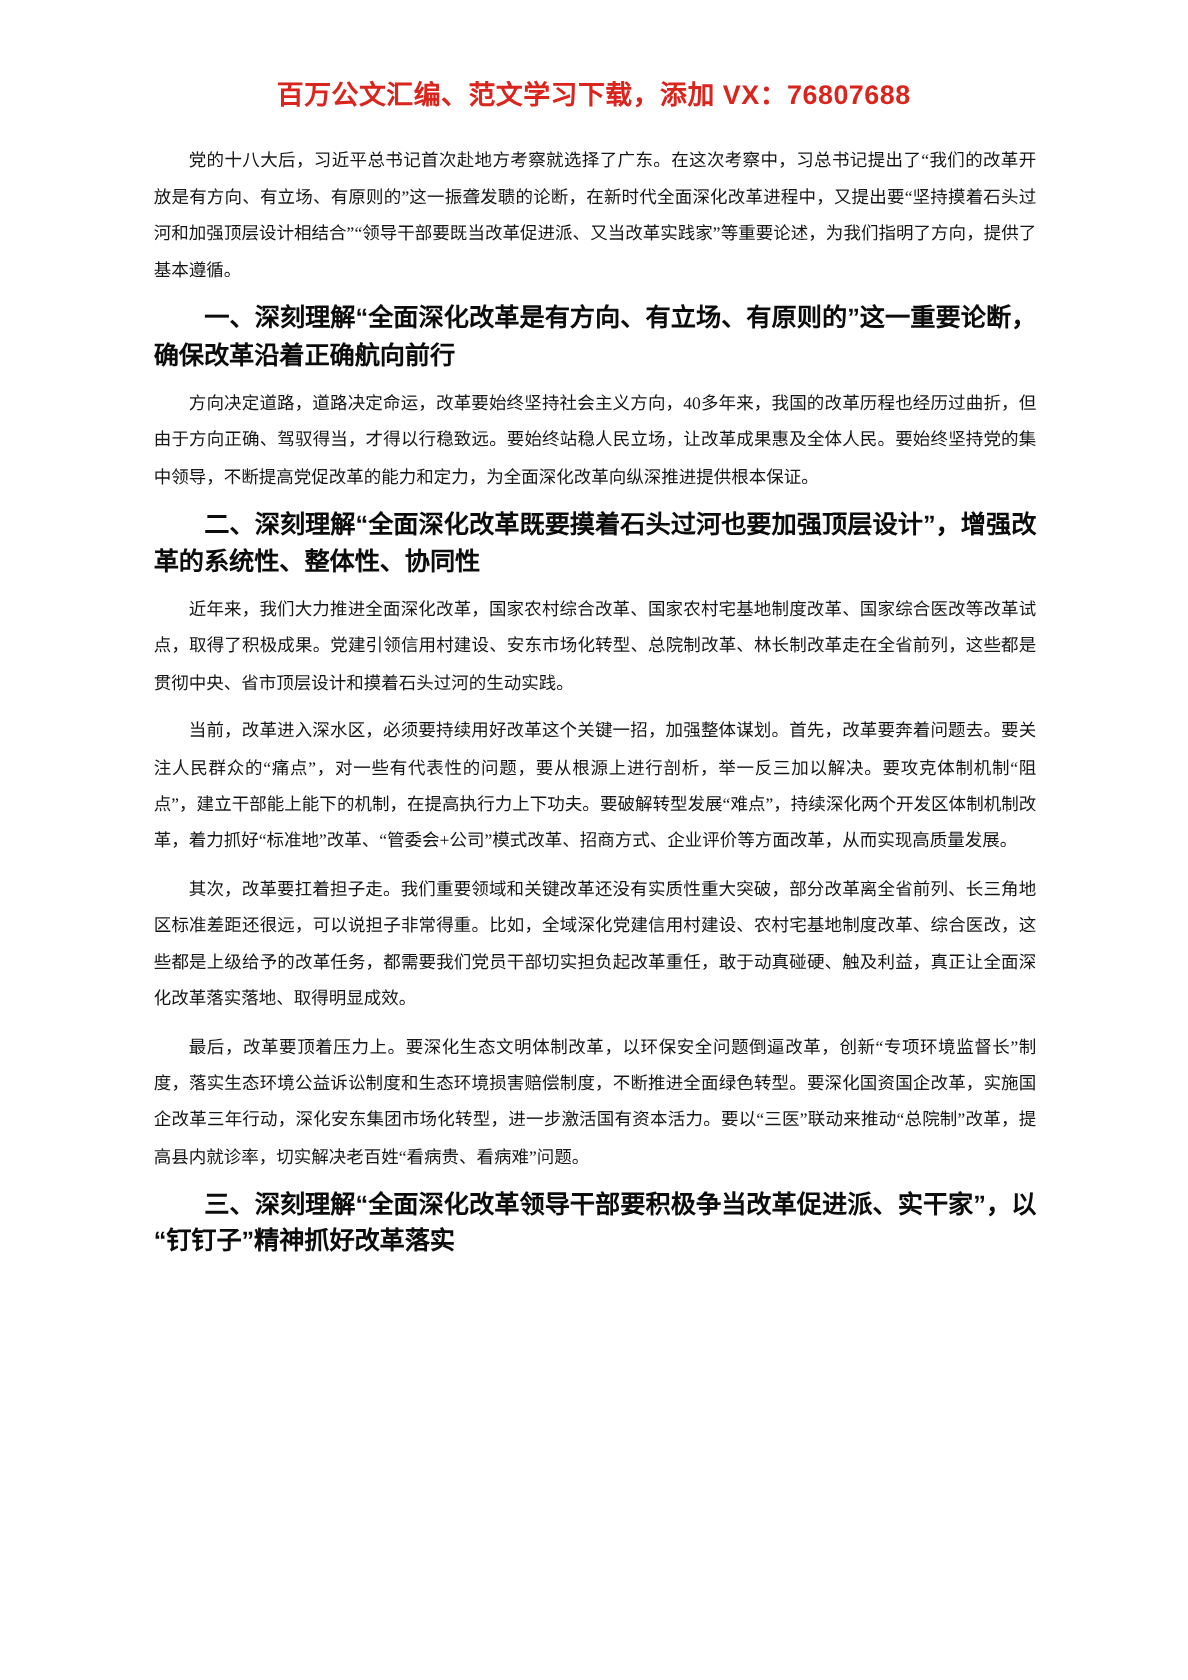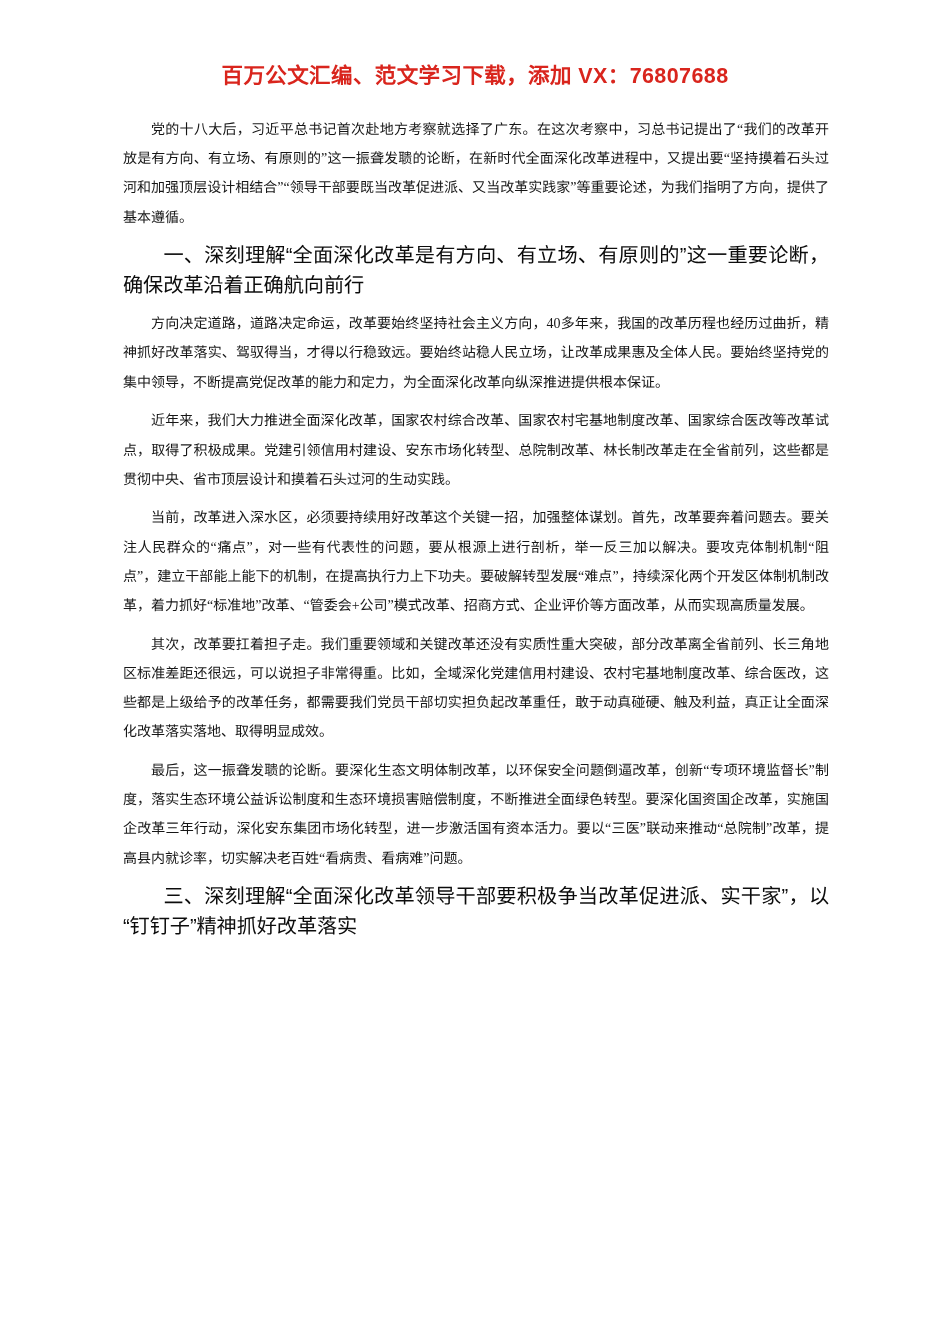--- a/index.html
+++ b/index.html
@@ -65,21 +65,21 @@
 
   p.heading {
     margin: 0;
     padding: 0;
     font-size: 20.2px;
     line-height: 29.2px;
     text-align: justify;
     text-justify: inter-ideograph;
     text-indent: 2em;
     font-family: "Liberation Sans", "DejaVu Sans", sans-serif;
-    font-weight: 400;
+    font-weight: 700;
     color: #0c0c0c;
     letter-spacing: -0.1px;
   }
 
   
   .blk + .blk { margin-top: 9.5px; }
 </style>
 </head>
 <body>
 
@@ -91,38 +91,41 @@
 
     <div class="blk">
       <p class="para">党的十八大后，习近平总书记首次赴地方考察就选择了广东。在这次考察中，习总书记提出了“我们的改革开放是有方向、有立场、有原则的”这一振聋发聩的论断，在新时代全面深化改革进程中，又提出要“坚持摸着石头过河和加强顶层设计相结合”“领导干部要既当改革促进派、又当改革实践家”等重要论述，为我们指明了方向，提供了基本遵循。</p>
     </div>
 
     <div class="blk">
       <p class="heading">一、深刻理解“全面深化改革是有方向、有立场、有原则的”这一重要论断，确保改革沿着正确航向前行</p>
     </div>
 
     <div class="blk">
-      <p class="para">方向决定道路，道路决定命运，改革要始终坚持社会主义方向，40多年来，我国的改革历程也经历过曲折，精神抓好改革落实、驾驭得当，才得以行稳致远。要始终站稳人民立场，让改革成果惠及全体人民。要始终坚持党的集中领导，不断提高党促改革的能力和定力，为全面深化改革向纵深推进提供根本保证。</p>
+      <p class="para">方向决定道路，道路决定命运，改革要始终坚持社会主义方向，40多年来，我国的改革历程也经历过曲折，但由于方向正确、驾驭得当，才得以行稳致远。要始终站稳人民立场，让改革成果惠及全体人民。要始终坚持党的集中领导，不断提高党促改革的能力和定力，为全面深化改革向纵深推进提供根本保证。</p>
     </div>
 
+    <div class="blk">
+      <p class="heading">二、深刻理解“全面深化改革既要摸着石头过河也要加强顶层设计”，增强改革的系统性、整体性、协同性</p>
+    </div>
 
     <div class="blk">
       <p class="para">近年来，我们大力推进全面深化改革，国家农村综合改革、国家农村宅基地制度改革、国家综合医改等改革试点，取得了积极成果。党建引领信用村建设、安东市场化转型、总院制改革、林长制改革走在全省前列，这些都是贯彻中央、省市顶层设计和摸着石头过河的生动实践。</p>
     </div>
 
     <div class="blk">
       <p class="para">当前，改革进入深水区，必须要持续用好改革这个关键一招，加强整体谋划。首先，改革要奔着问题去。要关注人民群众的“痛点”，对一些有代表性的问题，要从根源上进行剖析，举一反三加以解决。要攻克体制机制“阻点”，建立干部能上能下的机制，在提高执行力上下功夫。要破解转型发展“难点”，持续深化两个开发区体制机制改革，着力抓好“标准地”改革、“管委会+公司”模式改革、招商方式、企业评价等方面改革，从而实现高质量发展。</p>
     </div>
 
     <div class="blk">
       <p class="para">其次，改革要扛着担子走。我们重要领域和关键改革还没有实质性重大突破，部分改革离全省前列、长三角地区标准差距还很远，可以说担子非常得重。比如，全域深化党建信用村建设、农村宅基地制度改革、综合医改，这些都是上级给予的改革任务，都需要我们党员干部切实担负起改革重任，敢于动真碰硬、触及利益，真正让全面深化改革落实落地、取得明显成效。</p>
     </div>
 
     <div class="blk">
-      <p class="para">最后，这一振聋发聩的论断。要深化生态文明体制改革，以环保安全问题倒逼改革，创新“专项环境监督长”制度，落实生态环境公益诉讼制度和生态环境损害赔偿制度，不断推进全面绿色转型。要深化国资国企改革，实施国企改革三年行动，深化安东集团市场化转型，进一步激活国有资本活力。要以“三医”联动来推动“总院制”改革，提高县内就诊率，切实解决老百姓“看病贵、看病难”问题。</p>
+      <p class="para">最后，改革要顶着压力上。要深化生态文明体制改革，以环保安全问题倒逼改革，创新“专项环境监督长”制度，落实生态环境公益诉讼制度和生态环境损害赔偿制度，不断推进全面绿色转型。要深化国资国企改革，实施国企改革三年行动，深化安东集团市场化转型，进一步激活国有资本活力。要以“三医”联动来推动“总院制”改革，提高县内就诊率，切实解决老百姓“看病贵、看病难”问题。</p>
     </div>
 
     <div class="blk">
       <p class="heading">三、深刻理解“全面深化改革领导干部要积极争当改革促进派、实干家”，以“钉钉子”精神抓好改革落实</p>
     </div>
 
 
   </div>
 </div>
 

